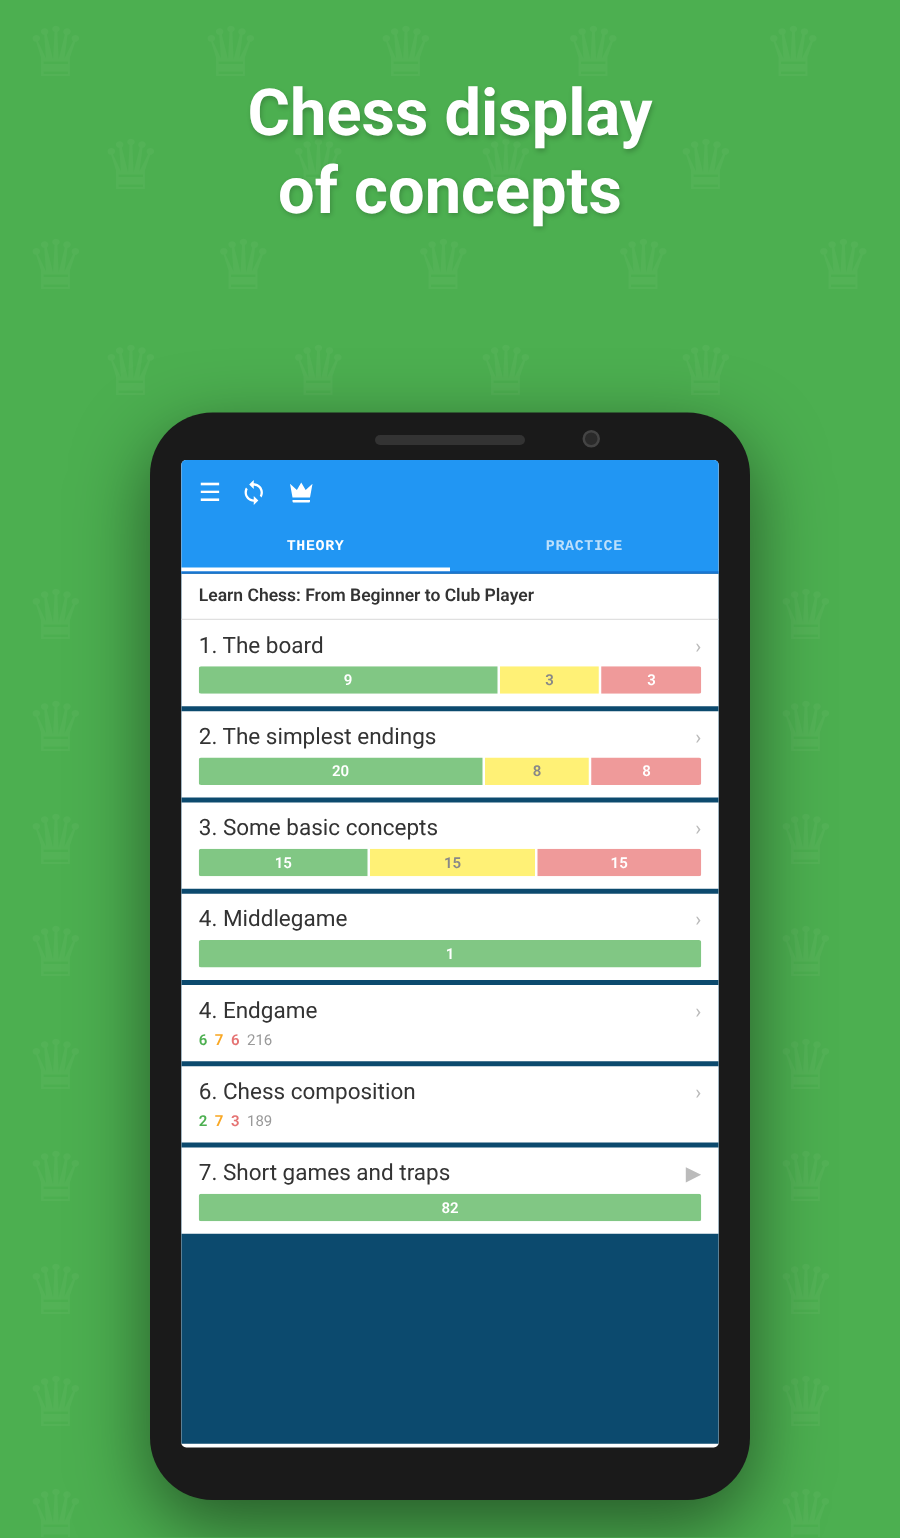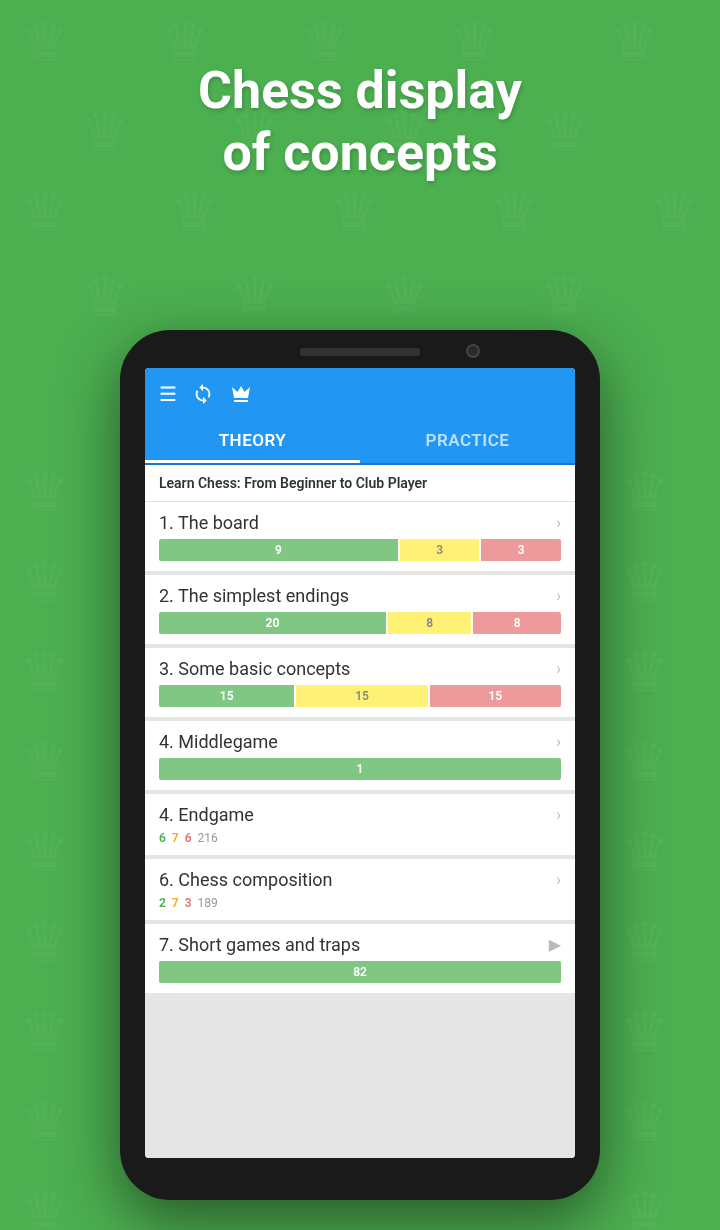--- a/index.html
+++ b/index.html
@@ -115,37 +115,38 @@
     .tabs {
       background: #2196f3;
       display: flex;
       border-bottom: 2px solid #1976d2;
     }
 
     .tab {
       flex: 1;
       text-align: center;
       padding: 10px 12px;
-      font-size: 17px;
+      font-size: 12px;
       font-weight: 600;
       color: rgba(255,255,255,0.7);
       cursor: pointer;
       letter-spacing: 0.5px;
+      font-family: Liberation Mono, monospace;
     }
 
     .tab.active {
       color: white;
       border-bottom: 3px solid white;
     }
 
     
     .content-list {
       overflow-y: auto;
       height: calc(790px - 52px - 42px);
-      background: #e5e5e5;
+      background: #0c4a6e;
     }
 
     .book-title {
       background: white;
       padding: 10px 14px;
       font-size: 14px;
       font-weight: 600;
       color: #333;
       border-bottom: 1px solid #e0e0e0;
     }

